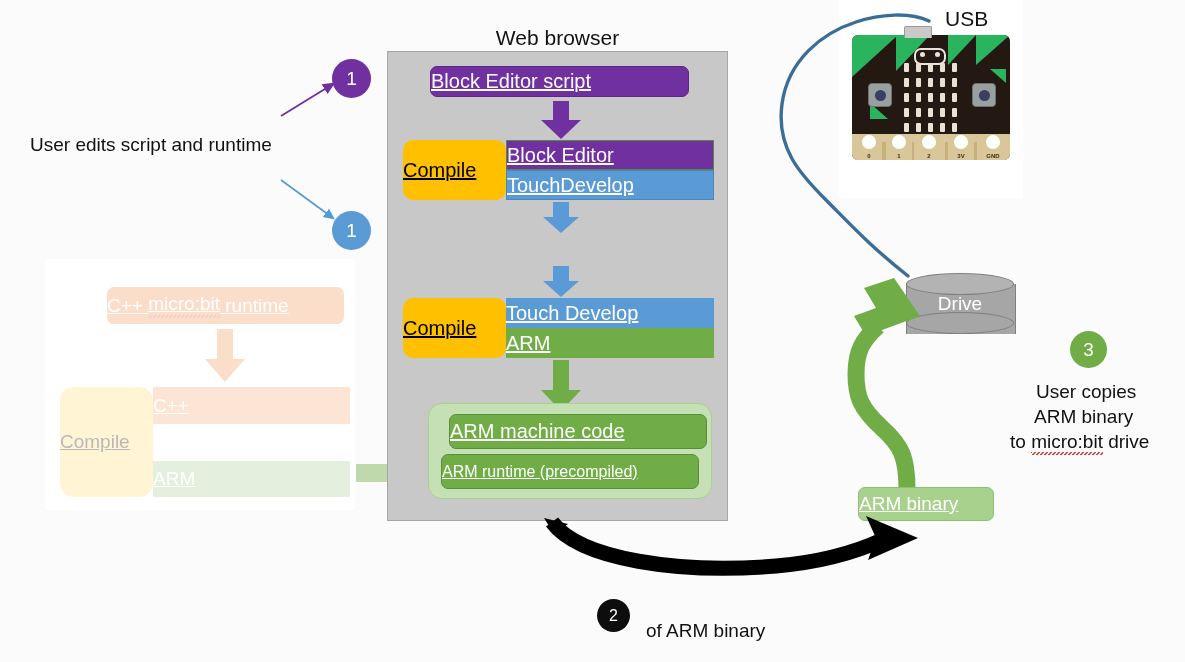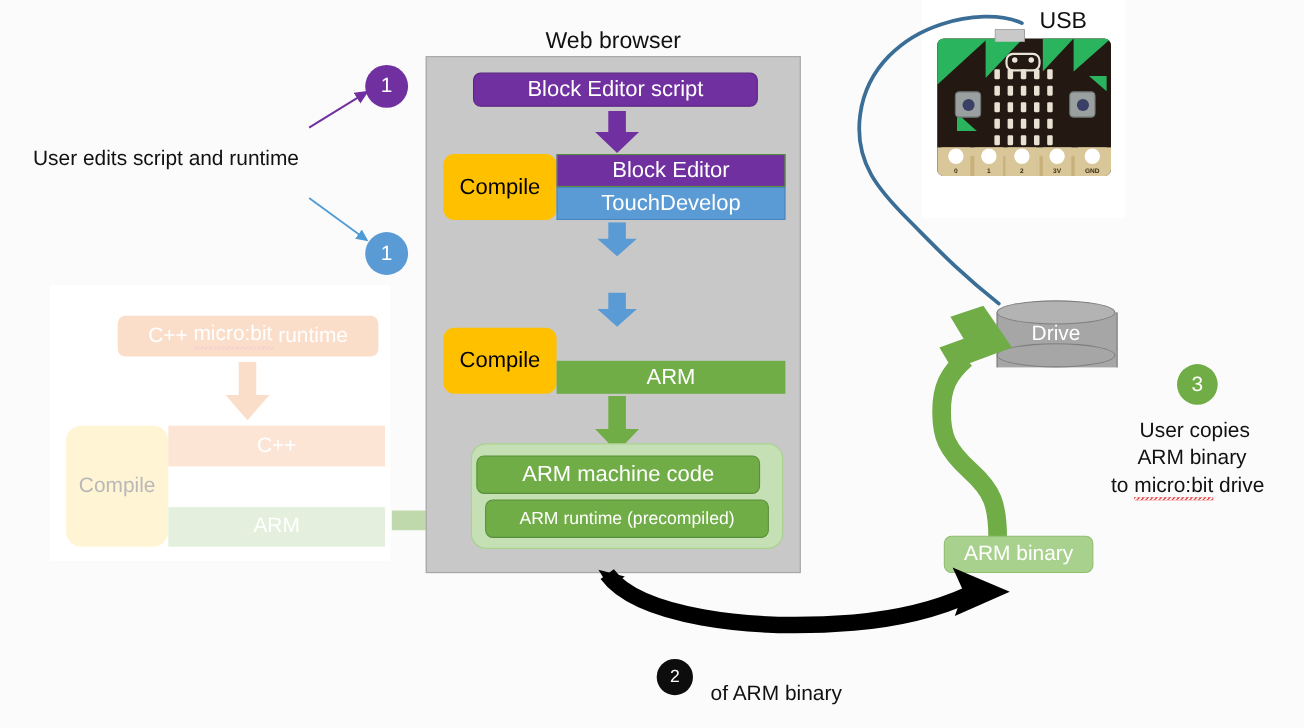--- a/index.html
+++ b/index.html
@@ -9,25 +9,26 @@
     font-family:"Liberation Sans", sans-serif;
     overflow:hidden;
     position:relative;
   }
   #stage{position:absolute;left:0;top:0;width:1185px;height:662px;}
   .abs{position:absolute;}
 
   
   .pill{
     box-sizing:border-box;
-    display:flex;align-items:center;justify-content:center;
+    display:flex;align-items:center;
     color:#ffffff;
     text-align:center;
     border-radius:7px;
     white-space:nowrap;
+    text-decoration:underline;
   }
   .sq{border-radius:0;}
 
   
   #browser-panel{
     left:387px;top:51px;width:341px;height:470px;
     background:#c8c8c8;
     border:1px solid #a6a6a6;
     box-sizing:border-box;
   }
@@ -234,31 +235,34 @@
 
 
   <svg class="abs" style="left:537px;top:266px;" width="48" height="32" viewBox="0 0 48 32">
     <polygon points="16,0 32,0 32,15 42,15 24,31 6,15 16,15" fill="#5B9BD5"></polygon>
   </svg>
 
   <div class="abs" style="left:403px;top:298px;width:311px;height:60px;">
     <div class="pill abs" style="left:0;top:0;width:103px;height:60px;background:#FFC000;color:#000;font-size:20px;border-radius:10px;">
       <span>Compile</span>
     </div>
+    <div class="pill sq abs" style="left:103px;top:0;width:208px;height:30px;background:#5B9BD5;font-size:20px;">
+      <span>Touch Develop</span>
+    </div>
     <div class="pill sq abs" style="left:103px;top:30px;width:208px;height:30px;background:#70AD47;font-size:20px;">
       <span>ARM</span>
     </div>
   </div>
 
   <svg class="abs" style="left:535px;top:360px;" width="52" height="52" viewBox="0 0 52 52">
     <polygon points="18,0 34,0 34,30 46,30 26,51 6,30 18,30" fill="#70AD47"></polygon>
   </svg>
 
   <div class="abs" style="left:428px;top:403px;width:284px;height:96px;background:#C5E0B4;border:1px solid #A9D18E;border-radius:14px;box-sizing:border-box;">
-    <div class="pill abs" style="left:4px;top:10px;width:258px;height:35px;background:#70AD47;font-size:20px;border:1px solid #5a8f39;box-sizing:border-box;">
+    <div class="pill abs" style="left:20px;top:10px;width:258px;height:35px;background:#70AD47;font-size:20px;border:1px solid #5a8f39;box-sizing:border-box;">
       <span>ARM machine code</span>
     </div>
     <div class="pill abs" style="left:12px;top:50px;width:258px;height:35px;background:#70AD47;font-size:16px;border:1px solid #5a8f39;box-sizing:border-box;">
       <span>ARM runtime (precompiled)</span>
     </div>
   </div>
 
   <div class="abs" id="microbit-photo">
     <div id="microbit-board">
 

